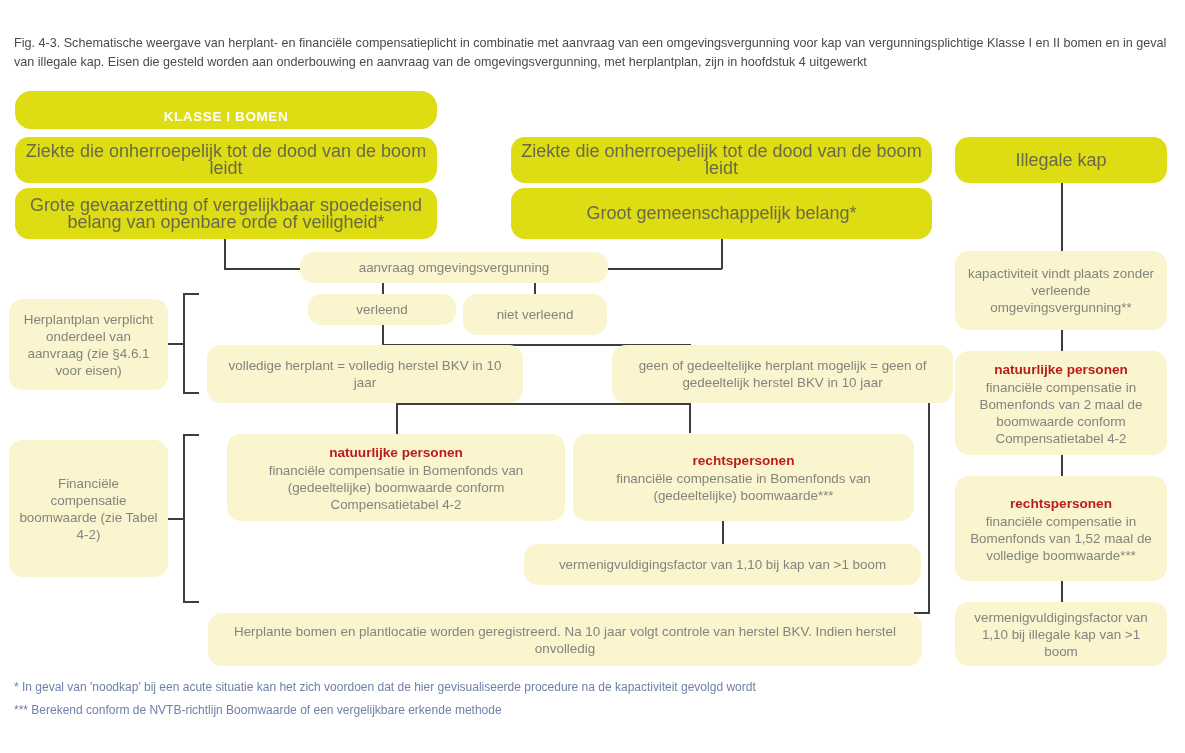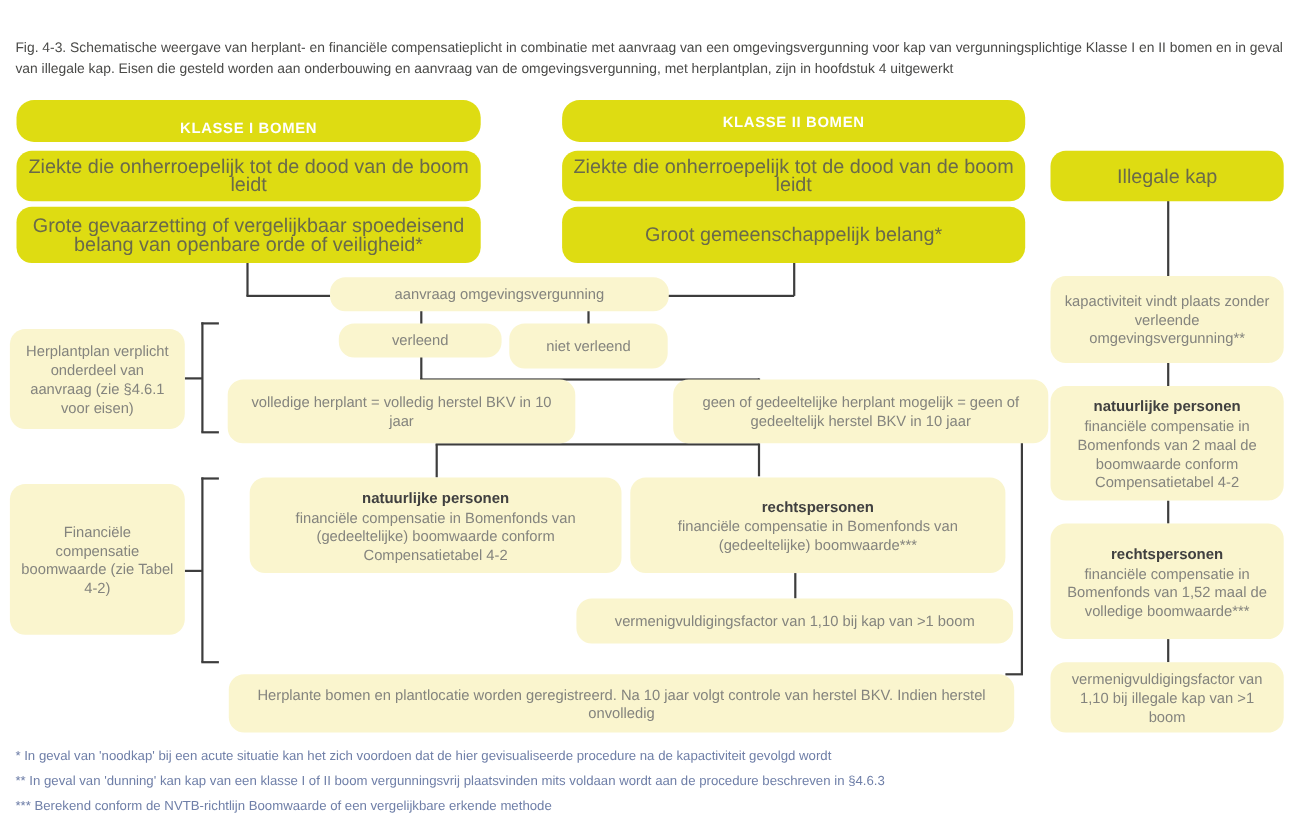--- a/index.html
+++ b/index.html
@@ -31,21 +31,21 @@
     z-index:3;
   }
   .node .inner{width:100%;}
   .yellow{background:#dedc12;color:#6a6a4a;font-size:18px;}
   .cream{background:#faf5ce;color:#84847e;font-size:13.4px;}
   .header{
     background:#dedc12;color:#ffffff;
     font-weight:bold;font-size:13.5px;letter-spacing:.6px;
     border-radius:16px;
   }
-  .bold-line{display:block;color:#404040;font-weight:bold;font-size:13.6px;line-height:19px;}
+  .bold-line{display:block;color:#b91c1c;font-weight:bold;font-size:13.6px;line-height:19px;}
   .sub-line{display:block;}
 
   
   .ln{position:absolute;background:#3d3d3d;z-index:1;}
   .h{height:1.6px;}
   .v{width:1.6px;}
 
   
   .footnotes{
     position:absolute;left:14px;top:676px;width:1160px;
@@ -102,23 +102,20 @@
   <div class="node header" style="left:15px;top:91px;width:422px;height:38px;align-items:flex-end;">
     <span class="inner">KLASSE I BOMEN</span>
   </div>
   <div class="node yellow" style="left:15px;top:137px;width:422px;height:46px;">
     <span class="inner">Ziekte die onherroepelijk tot de dood van de boom leidt</span>
   </div>
   <div class="node yellow" style="left:15px;top:188px;width:422px;height:51px;">
     <span class="inner">Grote gevaarzetting of vergelijkbaar spoedeisend belang van openbare orde of veiligheid*</span>
   </div>
 
-  <div class="node header" style="left:511px;top:91px;width:421px;height:38px;">
-    <span class="inner">KLASSE II BOMEN</span>
-  </div>
   <div class="node yellow" style="left:511px;top:137px;width:421px;height:46px;">
     <span class="inner">Ziekte die onherroepelijk tot de dood van de boom leidt</span>
   </div>
   <div class="node yellow" style="left:511px;top:188px;width:421px;height:51px;">
     <span class="inner">Groot gemeenschappelijk belang*</span>
   </div>
 
   <div class="node cream" style="left:300px;top:252px;width:308px;height:31px;">
     <span class="inner">aanvraag omgevingsvergunning</span>
   </div>
@@ -182,17 +179,16 @@
       <span class="bold-line">rechtspersonen</span>
       <span class="sub-line">financiële compensatie in Bomenfonds van 1,52 maal de volledige boomwaarde***</span>
     </span>
   </div>
   <div class="node cream" style="left:955px;top:602px;width:212px;height:64px;">
     <span class="inner">vermenigvuldigingsfactor van 1,10 bij illegale kap van &gt;1 boom</span>
   </div>
 
   <div class="footnotes">
     <div>* In geval van 'noodkap' bij een acute situatie kan het zich voordoen dat de hier gevisualiseerde procedure na de kapactiviteit gevolgd wordt</div>
-    <div>** In geval van 'dunning' kan kap van een klasse I of II boom vergunningsvrij plaatsvinden mits voldaan wordt aan de procedure beschreven in §4.6.3</div>
     <div>*** Berekend conform de NVTB-richtlijn Boomwaarde of een vergelijkbare erkende methode</div>
   </div>
 
 </div>
 
 </body></html>

